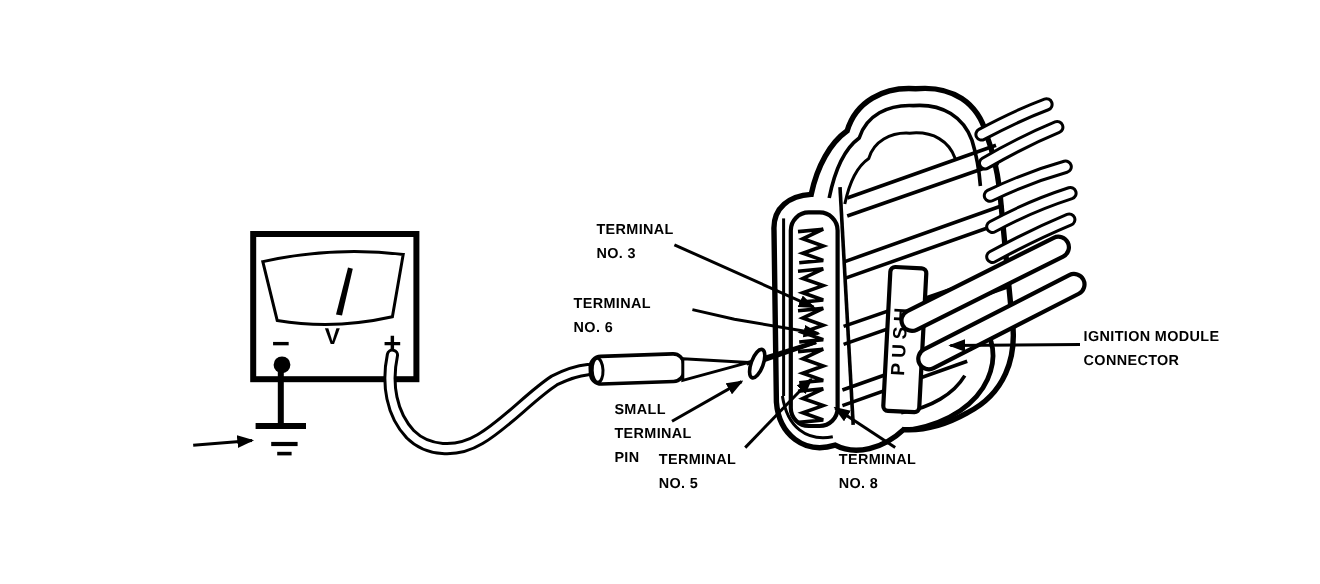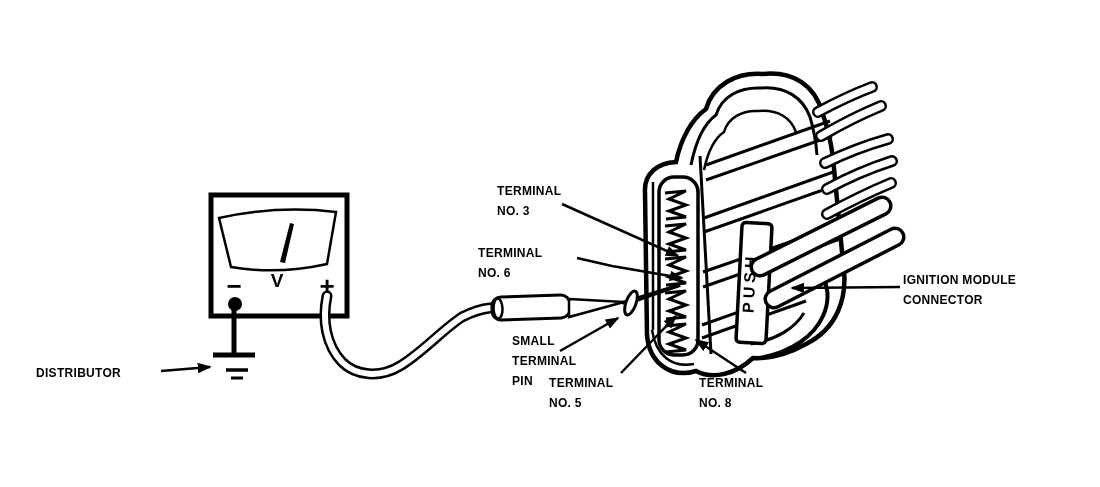--- a/index.html
+++ b/index.html
@@ -154,21 +154,20 @@
       <path d="M 562,204 L 678,256" marker-end="url(#ah)"></path>
       <path d="M 577,258 L 612,266 L 682,278" marker-end="url(#ah)"></path>
       <path d="M 560,351 L 618,318" marker-end="url(#ah)"></path>
       <path d="M 621,373 L 676,316" marker-end="url(#ah)"></path>
       <path d="M 746,373 L 696,340" marker-end="url(#ah)"></path>
       <path d="M 900,287 L 792,288" marker-end="url(#ah)"></path>
     </g>
   </svg>
 
   <div class="label" id="lbl-distributor">
-    <div>DISTRIBUTOR</div>
   </div>
 
   <div class="label" id="lbl-terminal4">
     <div>TERMINAL</div>
     <div>NO. 3</div>
   </div>
 
   <div class="label" id="lbl-terminal3">
     <div>TERMINAL</div>
     <div>NO. 6</div>

